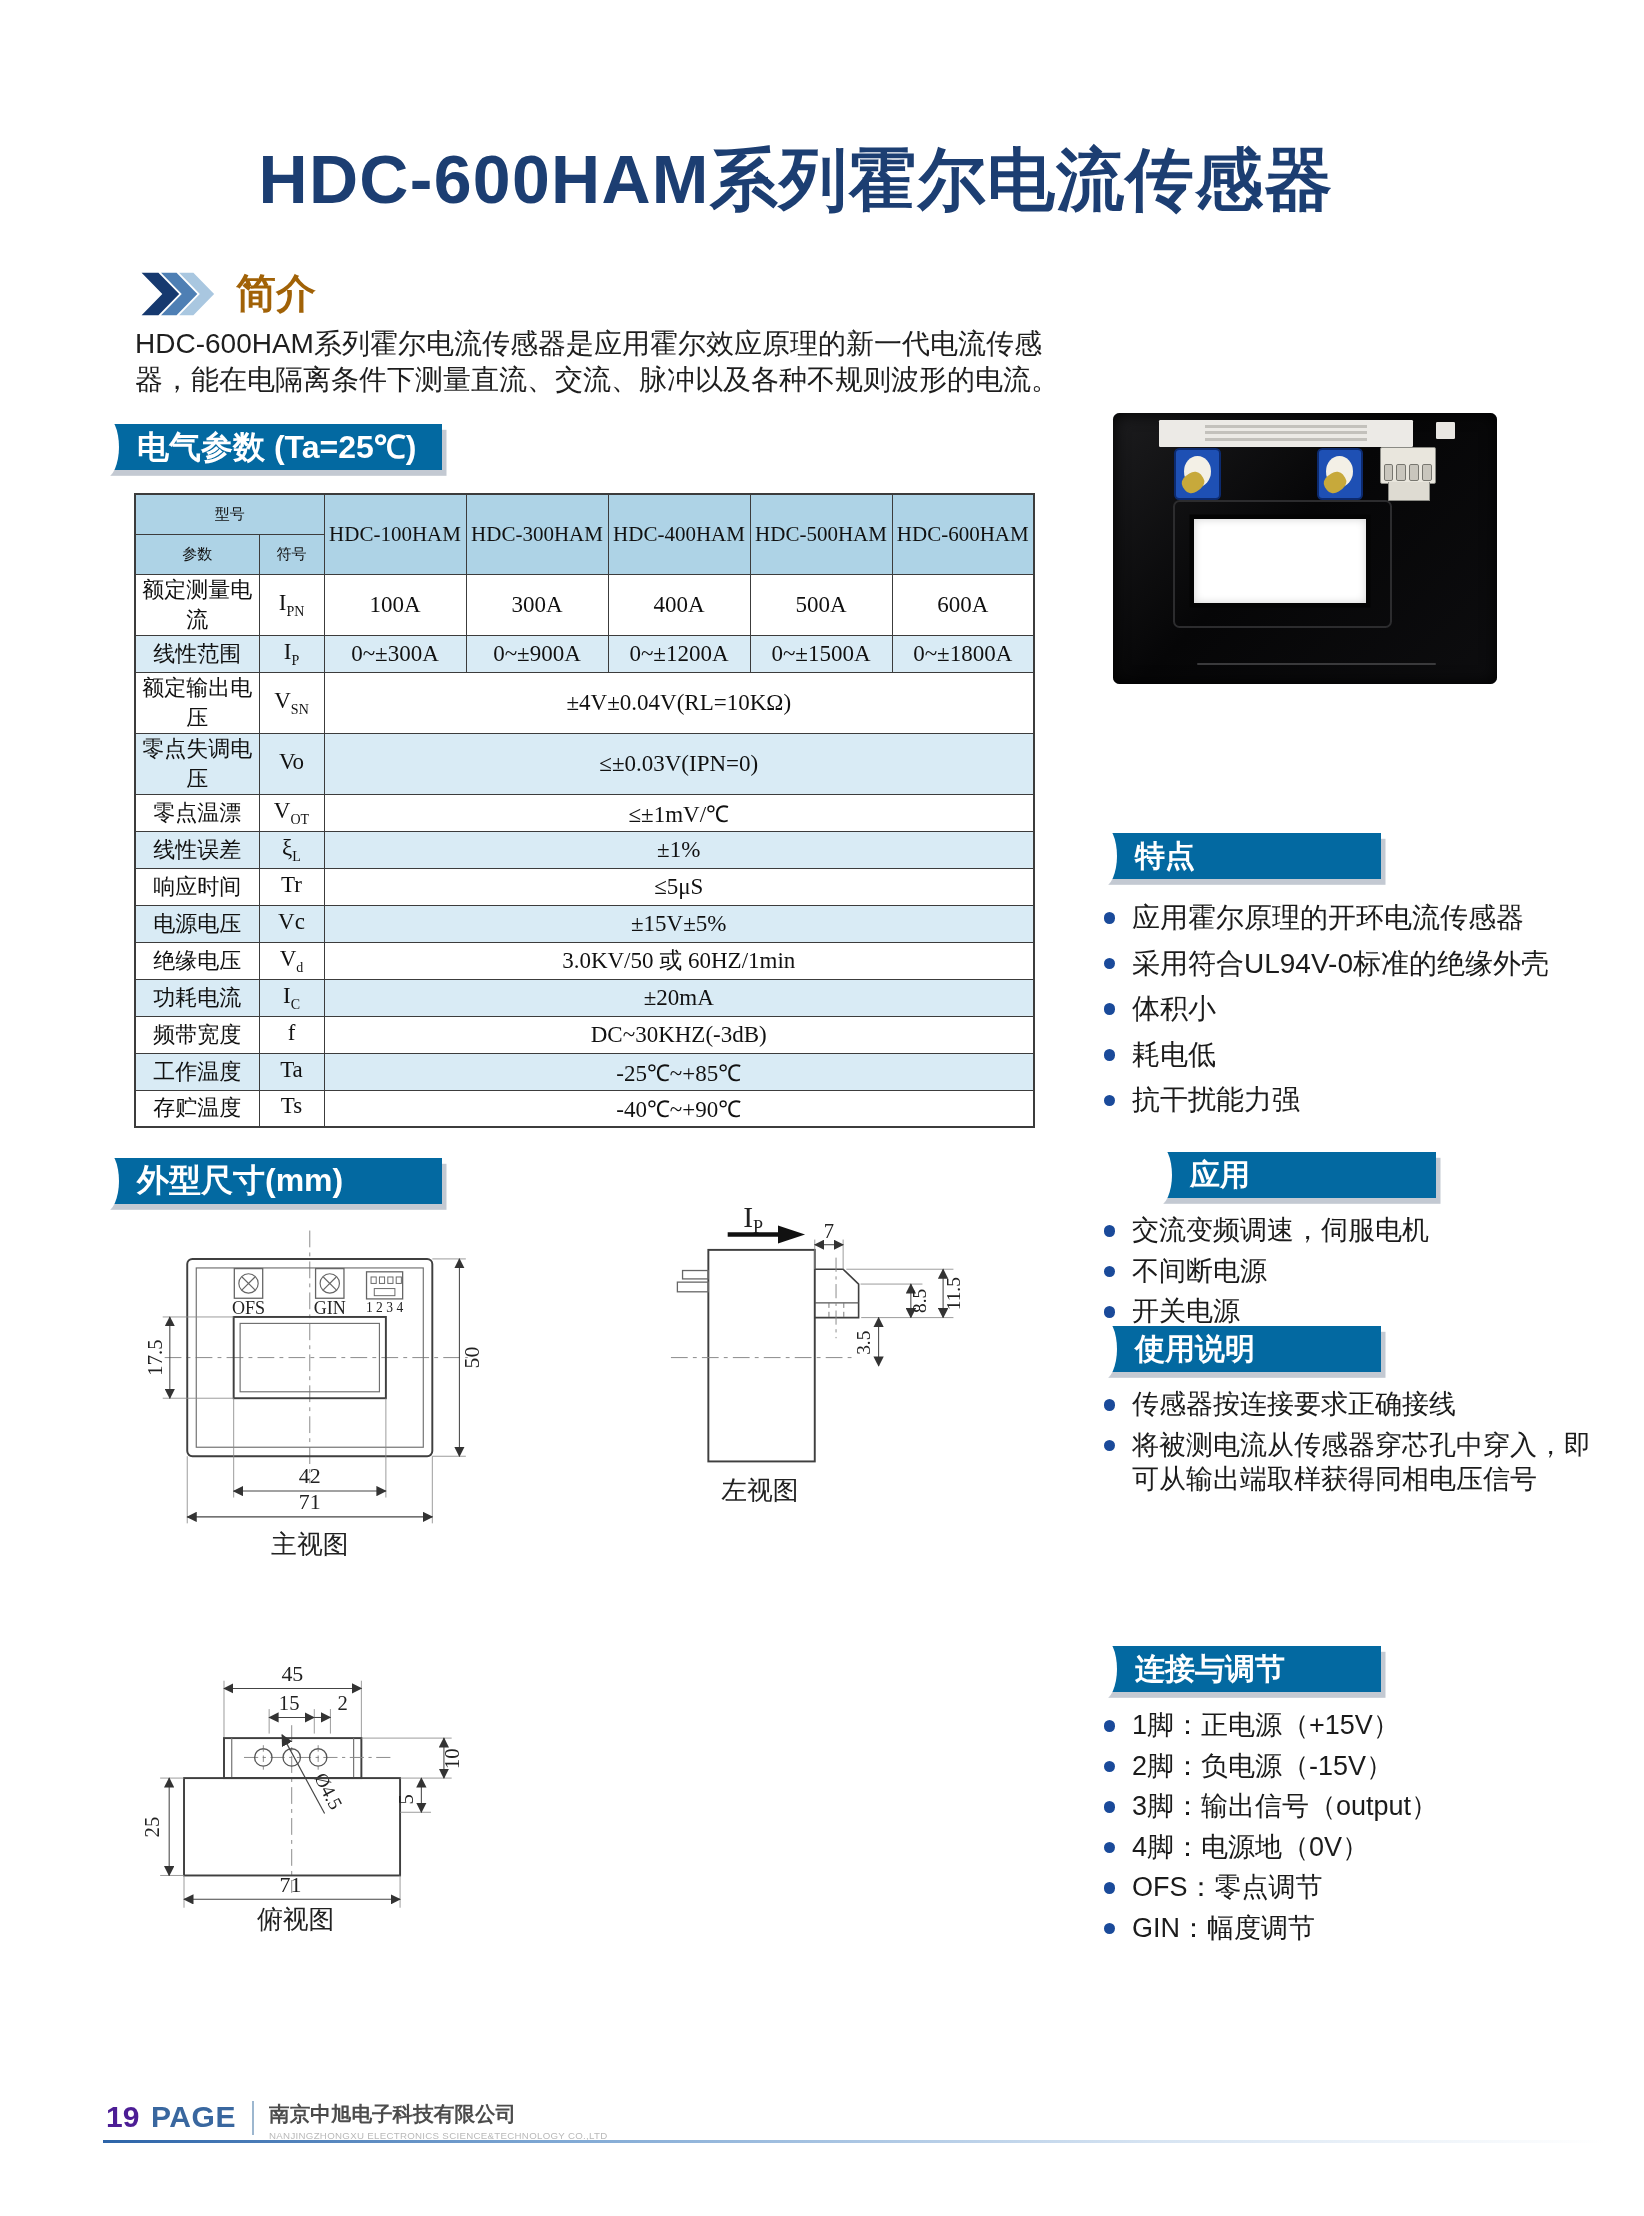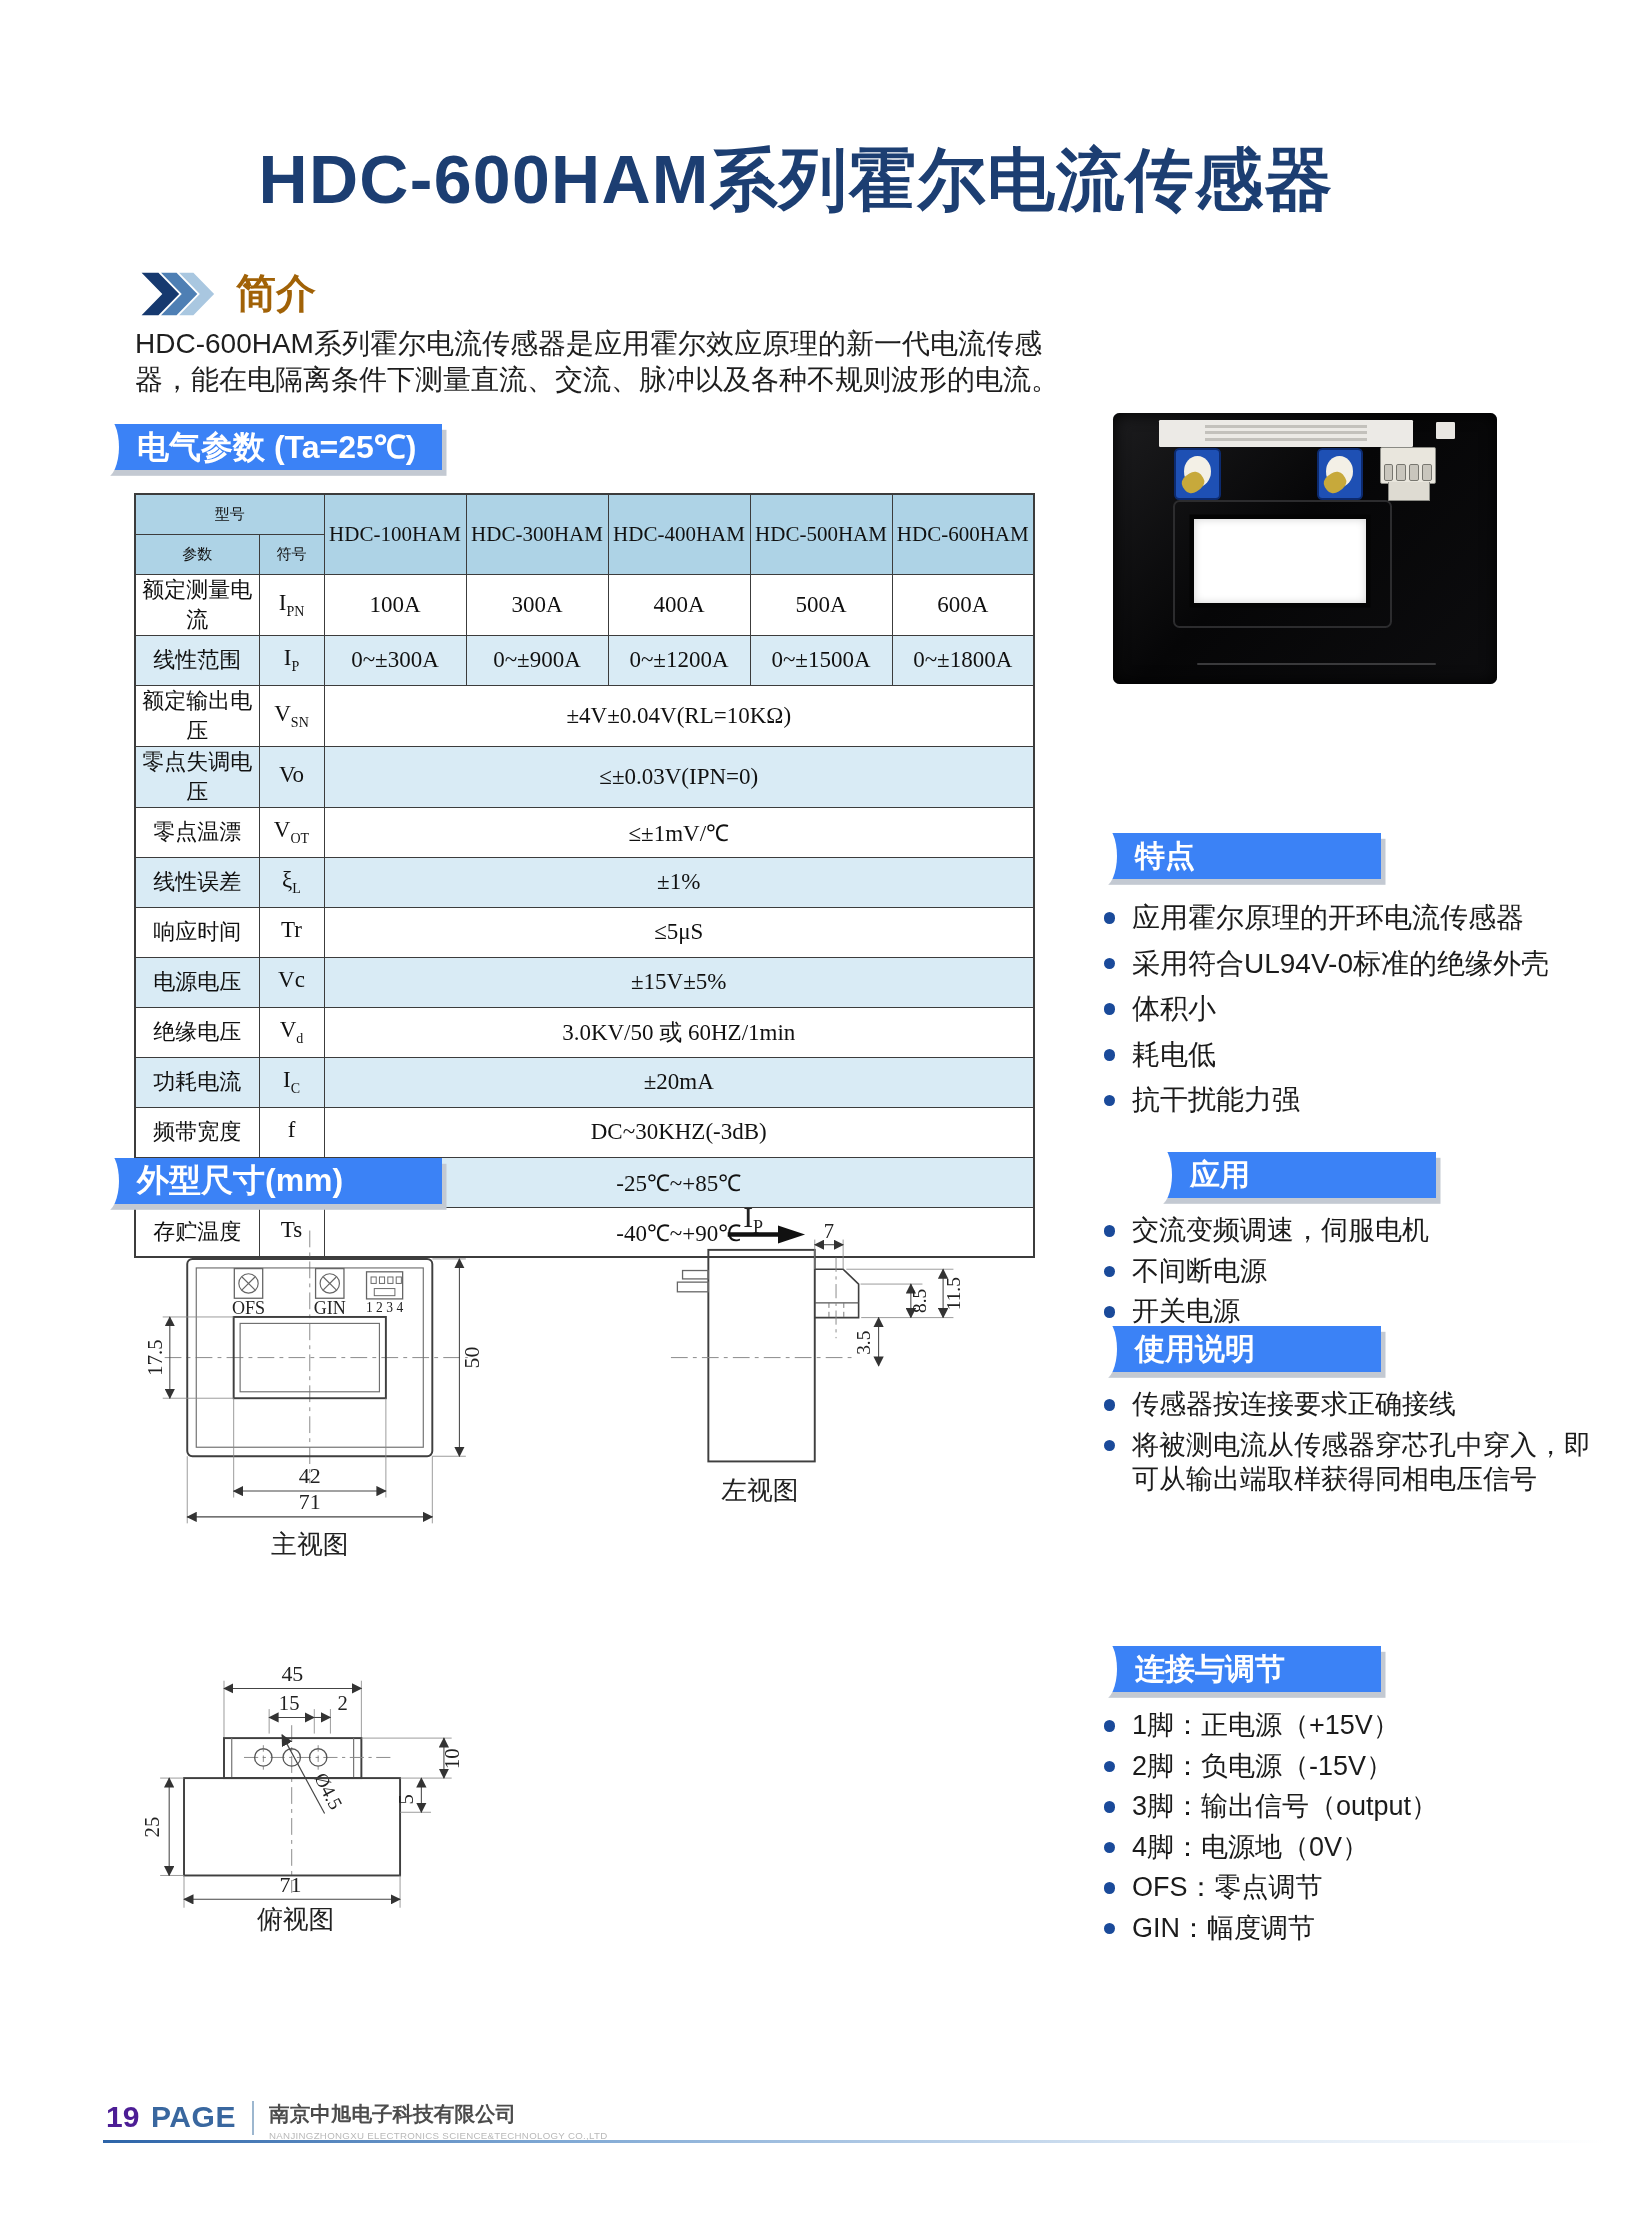--- a/index.html
+++ b/index.html
@@ -6,33 +6,33 @@
   .page{position:relative;width:1645px;height:2216px;background:#fff;overflow:hidden;
         font-family:"Liberation Sans", sans-serif;}
 
   
   .doc-title{position:absolute;left:0;top:135px;width:1592px;text-align:center;
              font-size:68px;font-weight:bold;color:#1c3e72;letter-spacing:1.3px;}
   .intro-head{position:absolute;left:139px;top:266px;display:flex;align-items:center;gap:18px;}
   .intro-head .hd-txt{font-size:40px;font-weight:bold;color:#a16207;}
   .intro-body{position:absolute;left:135px;top:326px;width:980px;font-size:28px;
               line-height:36px;color:#1e1e1e;}
-  .banner{position:absolute;height:46px;background:#3b82f6;display:flex;align-items:center;
+  .banner{position:absolute;height:46px;background:#0369a1;display:flex;align-items:center;
           padding-left:34px;box-shadow:4.5px 5.8px 0 #c3c9d2;}
   .banner .banner-notch{position:absolute;left:-11.6px;top:-7.7px;width:28px;height:62px;
           background:#ffffff;border-radius:50%;}
   .banner .banner-text{color:#ffffff;font-weight:bold;font-size:32px;white-space:nowrap;}
   .banner.small .banner-text{font-size:30px;}
 
   
   .t-elec{position:absolute;left:134px;top:493px;width:898px;border-collapse:collapse;
           table-layout:fixed;font-family:"Liberation Serif", serif;border:2.6px solid #3c3c3c;}
   .t-elec td{border:1.9px solid #3c3c3c;text-align:center;vertical-align:middle;
              color:#111;font-size:23px;padding:0;}
-  .t-elec tr{height:50px;}
+  .t-elec tr{height:37px;}
   .t-elec tr.hr{height:40px;}
   .t-elec td.hdr{background:#aed3e6;font-size:15px;}
   .t-elec td.model{background:#aed3e6;font-size:21px;}
   .t-elec td.param{font-size:22px;}
   .t-elec tr.alt td{background:#d9ebf5;}
   .t-elec sub{font-size:14px;}
 
   
   .product{position:absolute;left:1113px;top:413px;width:384px;height:271px;
            background:linear-gradient(135deg,#1c1c1e 0%,#060607 45%,#0d0d0f 100%);

